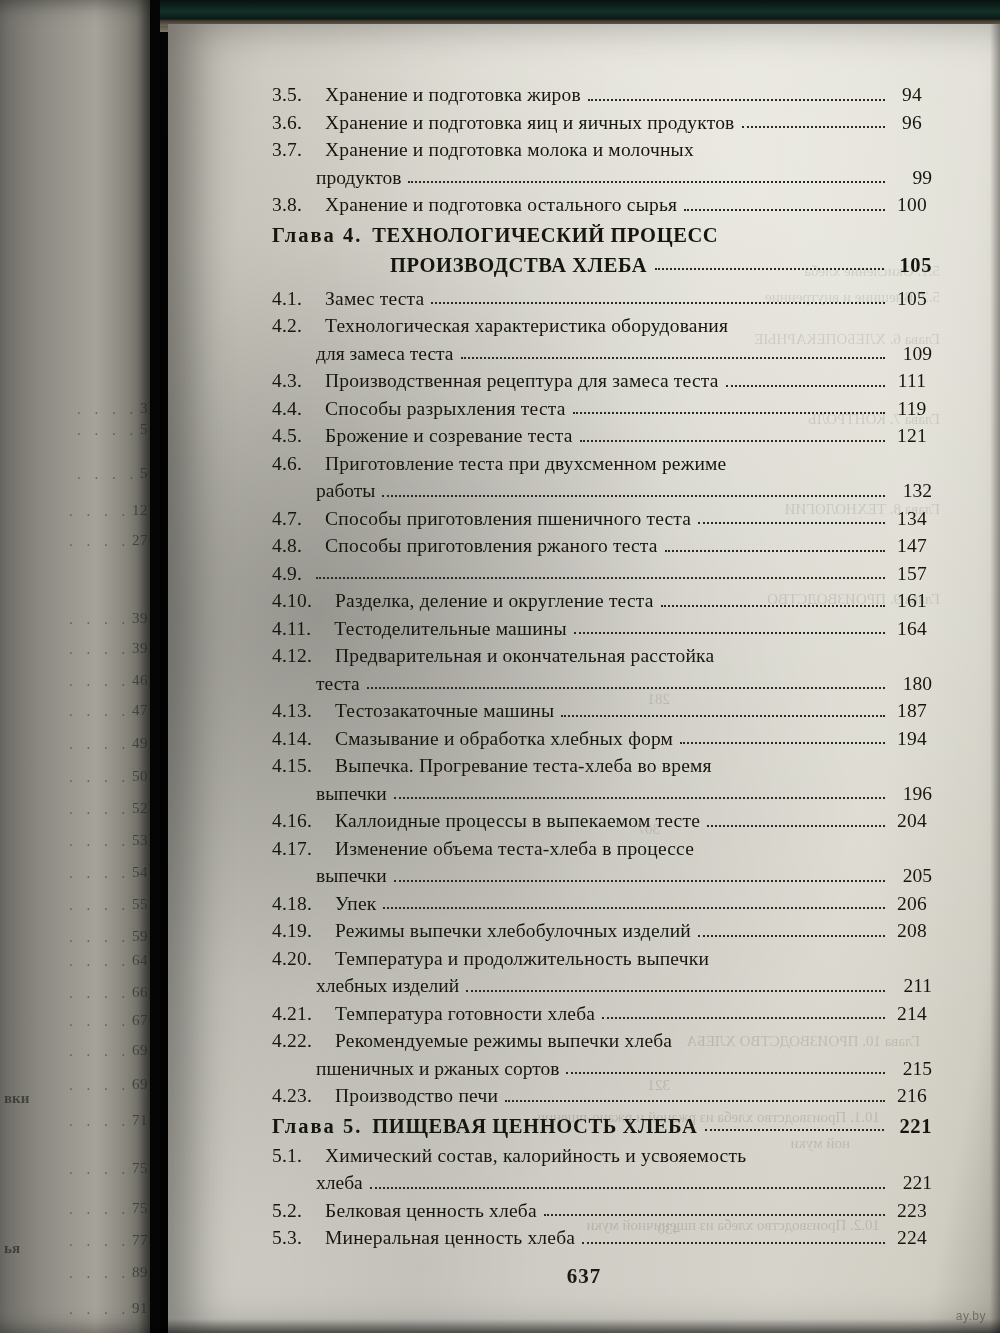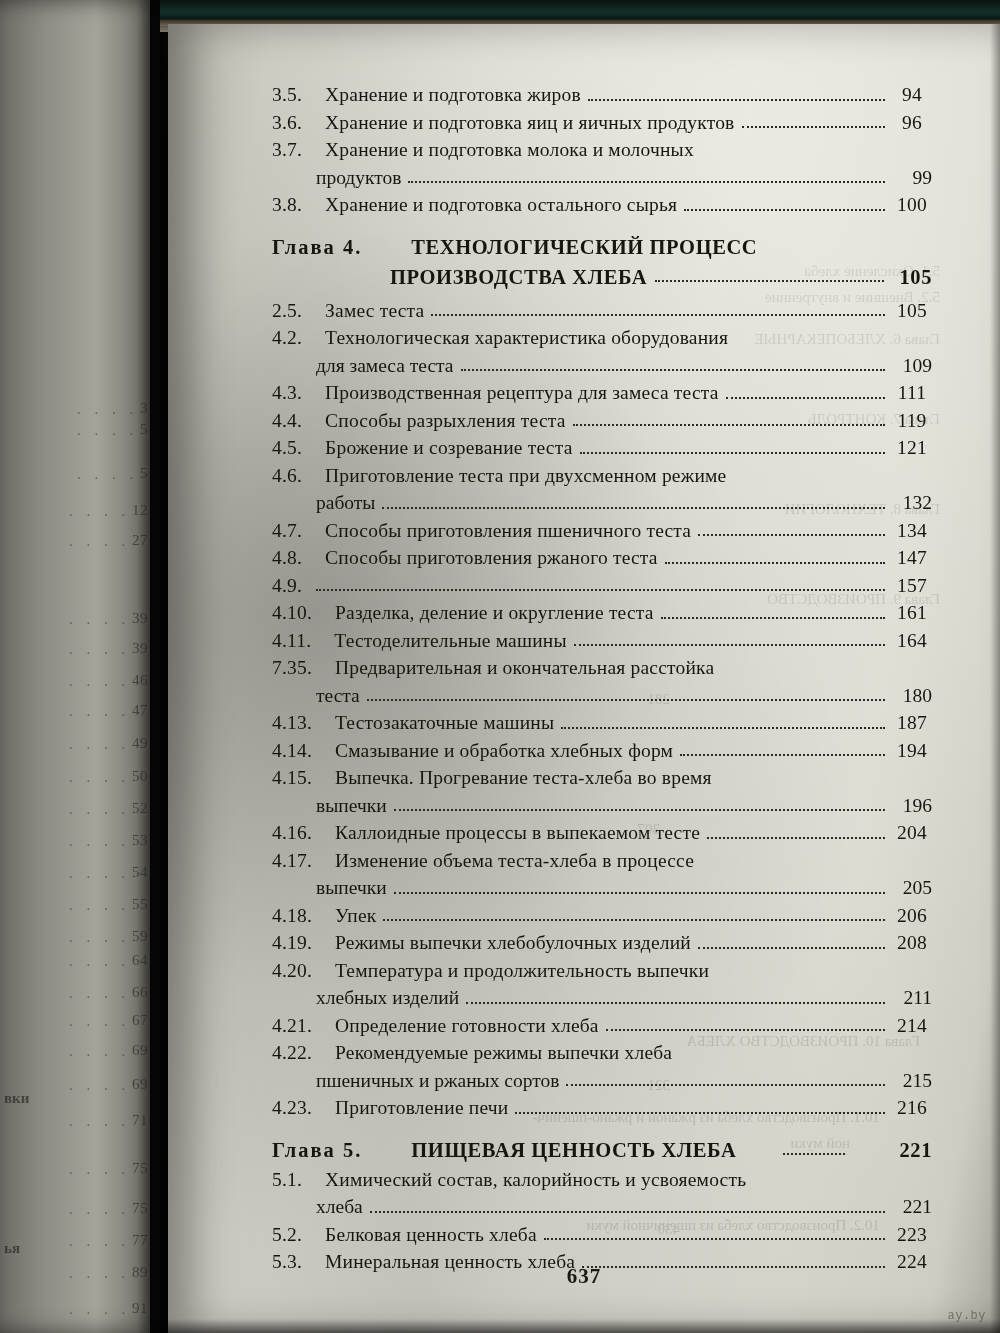--- a/index.html
+++ b/index.html
@@ -194,26 +194,25 @@
     flex: 1 1 auto;
     border-bottom: 2.5px dotted #2a2a22;
     margin: 0 7px 7px 7px;
   }
   .cont .pg { flex: 0 0 auto; min-width: 40px; text-align: right; }
 
   .chapter {
     font-weight: bold;
     font-size: 20.5px;
     line-height: 26px;
-    margin-top: 16px;
+    margin-top: 4px;
     margin-bottom: 4px;
     display: flex;
     align-items: flex-end;
     letter-spacing: 0.6px;
-    gap: 39px;
   }
   .chapter .ch-lbl { flex: 0 0 auto; letter-spacing: 2px; padding-right: 10px; }
   .chapter .ch-ttl { flex: 0 1 auto; white-space: nowrap; }
   .chapter .leader {
     flex: 1 1 auto;
     border-bottom: 2.5px dotted #2a2a22;
     margin: 0 8px 8px 8px;
   }
   .chapter .pg { flex: 0 0 auto; min-width: 40px; text-align: right; }
 
@@ -245,21 +244,21 @@
     font-weight: bold;
     color: #1a1a12;
     letter-spacing: 1px;
     z-index: 3;
   }
 
   .watermark {
     position: absolute;
     right: 14px;
     bottom: 10px;
-    font-family: Liberation Mono, monospace;
+    font-family: Liberation Sans, sans-serif;
     font-size: 12px;
     color: rgba(60,60,55,0.55);
     letter-spacing: 0.5px;
     z-index: 5;
   }
 
   
   .right-edge {
     position: absolute;
     right: 0;
@@ -373,21 +372,21 @@
             <span class="ch-lbl">Глава 4.</span>
             <span class="ch-ttl">ТЕХНОЛОГИЧЕСКИЙ ПРОЦЕСС</span>
           </div>
           <div class="chapter-line2">
             <span class="ch-ttl">ПРОИЗВОДСТВА ХЛЕБА</span>
             <span class="leader"></span>
             <span class="pg">105</span>
           </div>
         </div>
         <div class="entry">
-          <span class="num">2.5.</span>
+          <span class="num">4.1.</span>
           <span class="ttl">Замес теста</span>
           <span class="leader"></span>
           <span class="pg">105</span>
         </div>
         <div class="entry">
           <span class="num">4.2.</span>
           <span class="ttl">Технологическая характеристика оборудования</span>
         </div>
         <div class="cont">
           <span class="ttl">для замеса теста</span>
@@ -444,21 +443,21 @@
           <span class="leader"></span>
           <span class="pg">161</span>
         </div>
         <div class="entry">
           <span class="num">4.11.</span>
           <span class="ttl">Тестоделительные машины</span>
           <span class="leader"></span>
           <span class="pg">164</span>
         </div>
         <div class="entry">
-          <span class="num">7.35.</span>
+          <span class="num">4.12.</span>
           <span class="ttl">Предварительная и окончательная расстойка</span>
         </div>
         <div class="cont">
           <span class="ttl">теста</span>
           <span class="leader"></span>
           <span class="pg">180</span>
         </div>
         <div class="entry">
           <span class="num">4.13.</span>
           <span class="ttl">Тестозакаточные машины</span>
@@ -511,36 +510,36 @@
           <span class="num">4.20.</span>
           <span class="ttl">Температура и продолжительность выпечки</span>
         </div>
         <div class="cont">
           <span class="ttl">хлебных изделий</span>
           <span class="leader"></span>
           <span class="pg">211</span>
         </div>
         <div class="entry">
           <span class="num">4.21.</span>
-          <span class="ttl">Определение готовности хлеба</span>
+          <span class="ttl">Температура готовности хлеба</span>
           <span class="leader"></span>
           <span class="pg">214</span>
         </div>
         <div class="entry">
           <span class="num">4.22.</span>
           <span class="ttl">Рекомендуемые режимы выпечки хлеба</span>
         </div>
         <div class="cont">
           <span class="ttl">пшеничных и ржаных сортов</span>
           <span class="leader"></span>
           <span class="pg">215</span>
         </div>
         <div class="entry">
           <span class="num">4.23.</span>
-          <span class="ttl">Приготовление печи</span>
+          <span class="ttl">Производство печи</span>
           <span class="leader"></span>
           <span class="pg">216</span>
         </div>
         <div>
           <div class="chapter">
             <span class="ch-lbl">Глава 5.</span>
             <span class="ch-ttl">ПИЩЕВАЯ ЦЕННОСТЬ ХЛЕБА</span>
             <span class="leader"></span>
             <span class="pg">221</span>
           </div>

